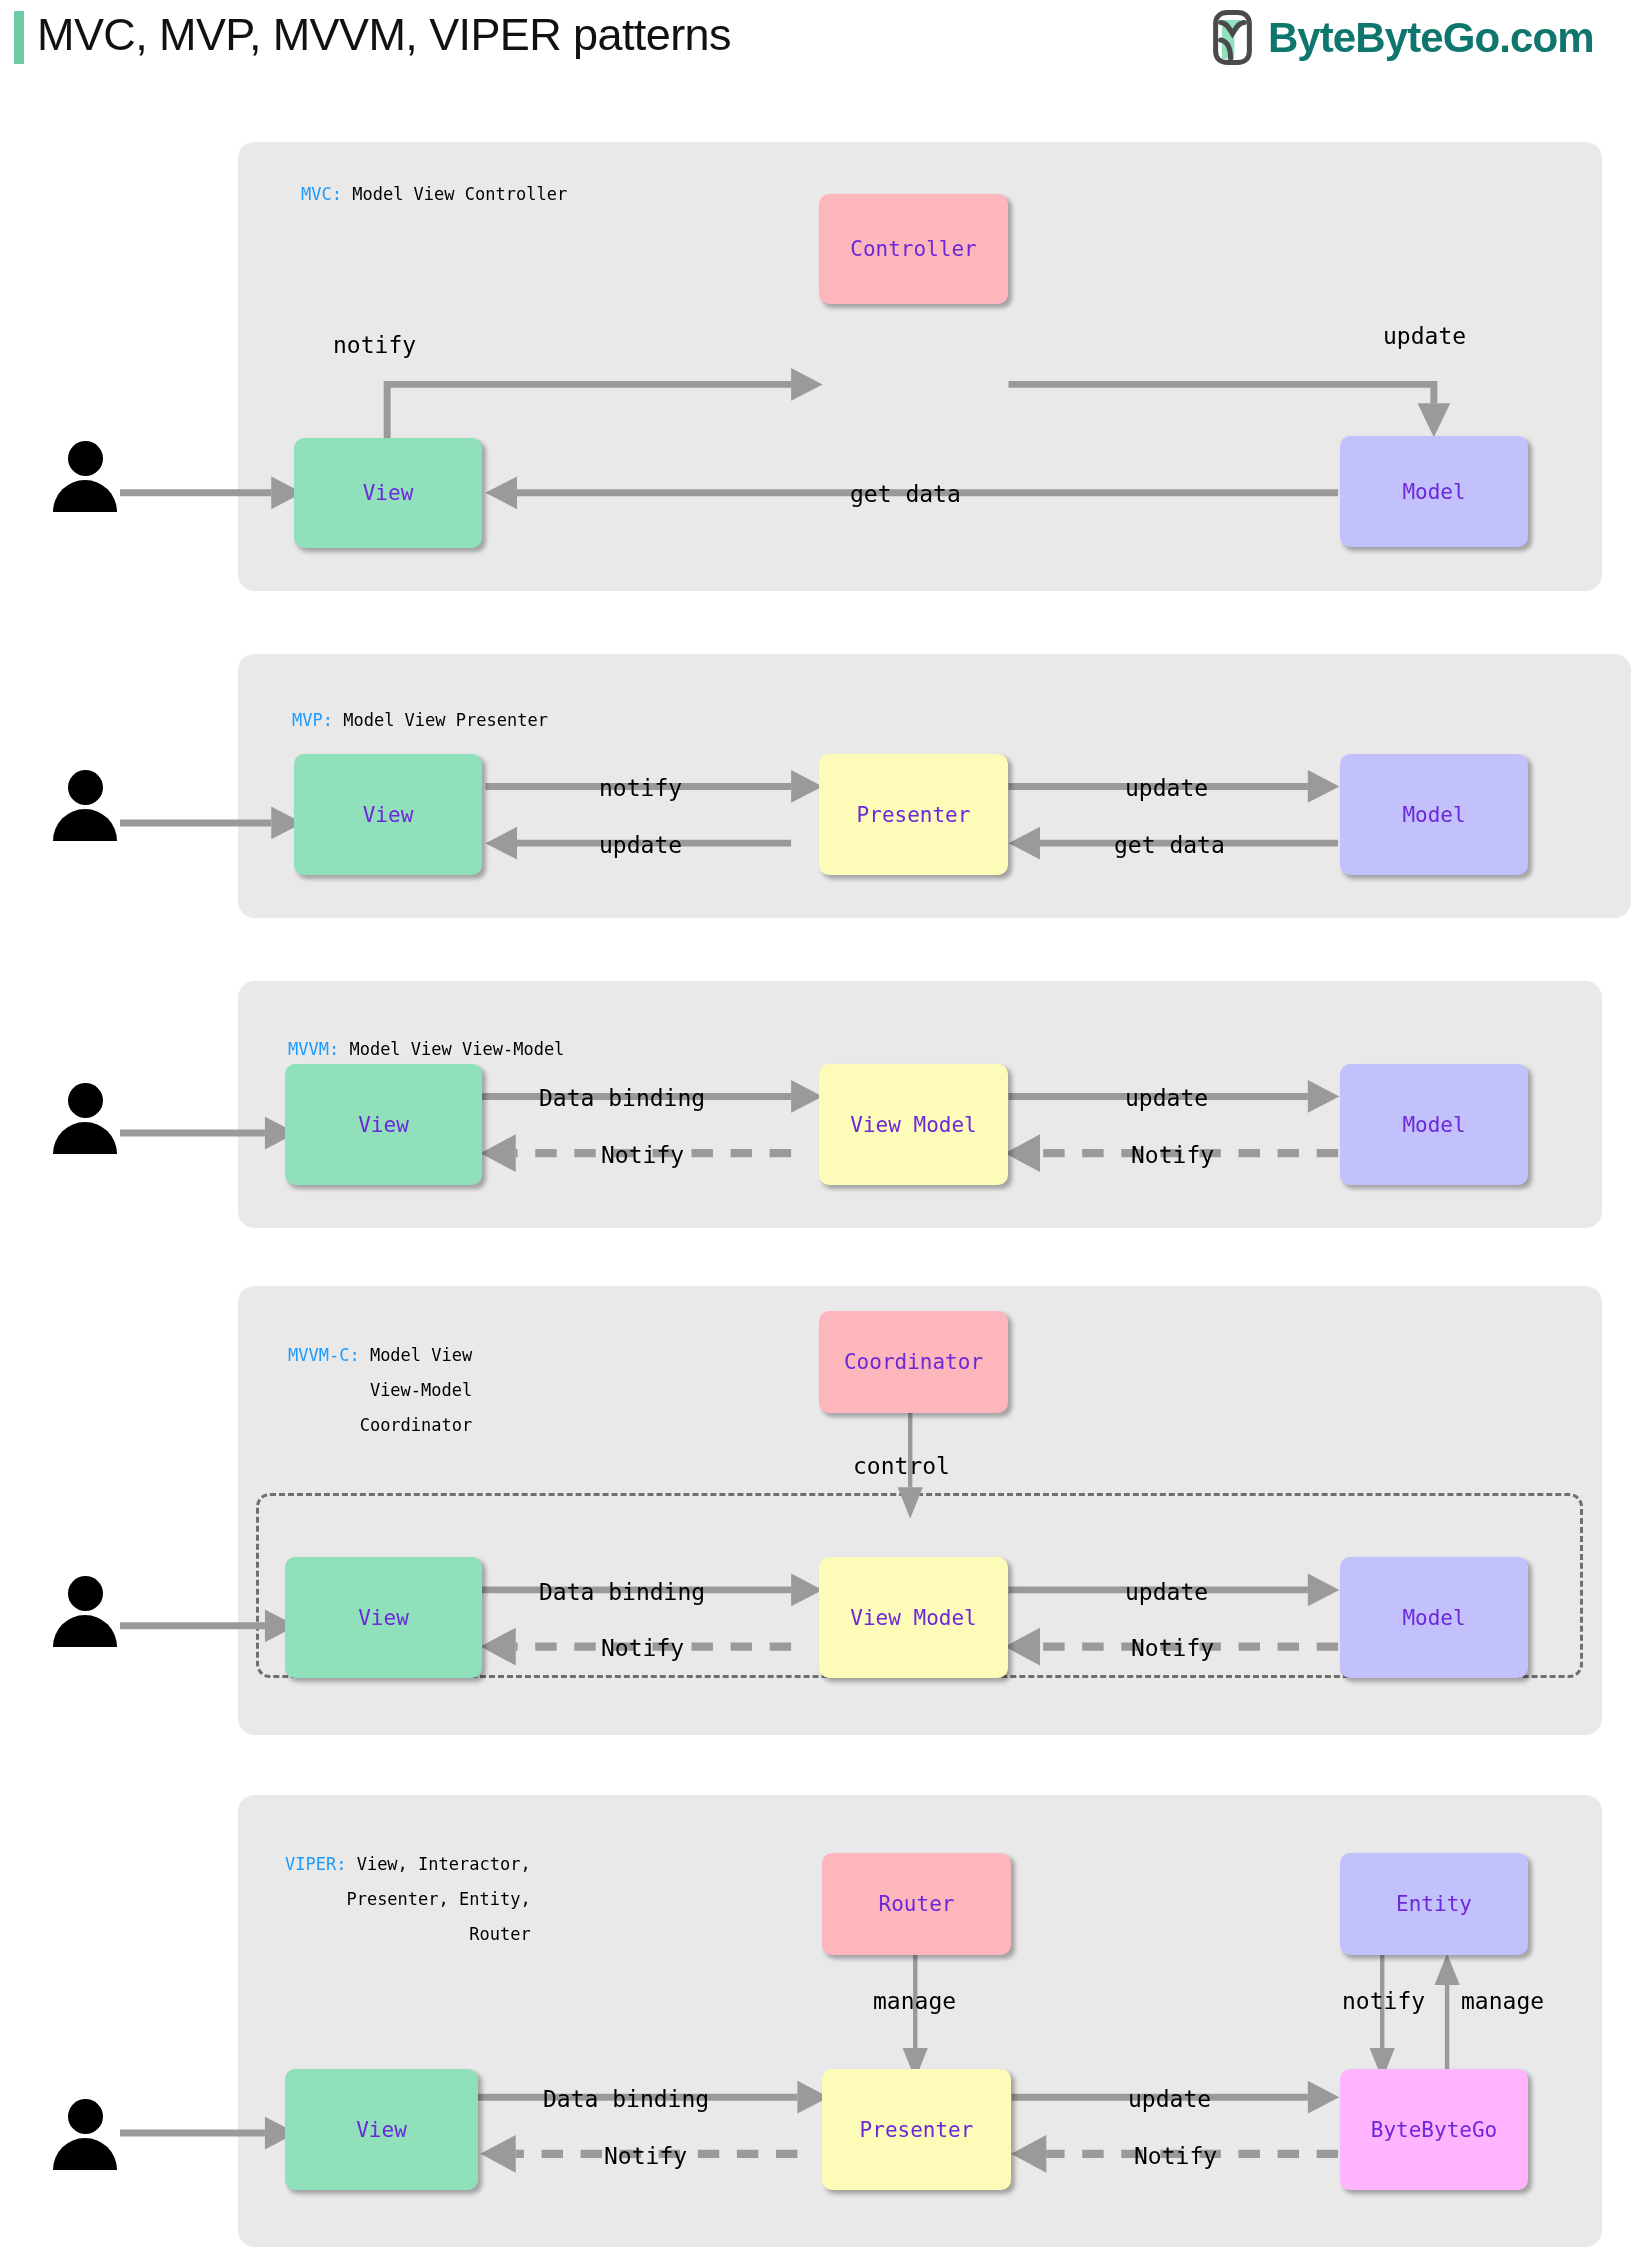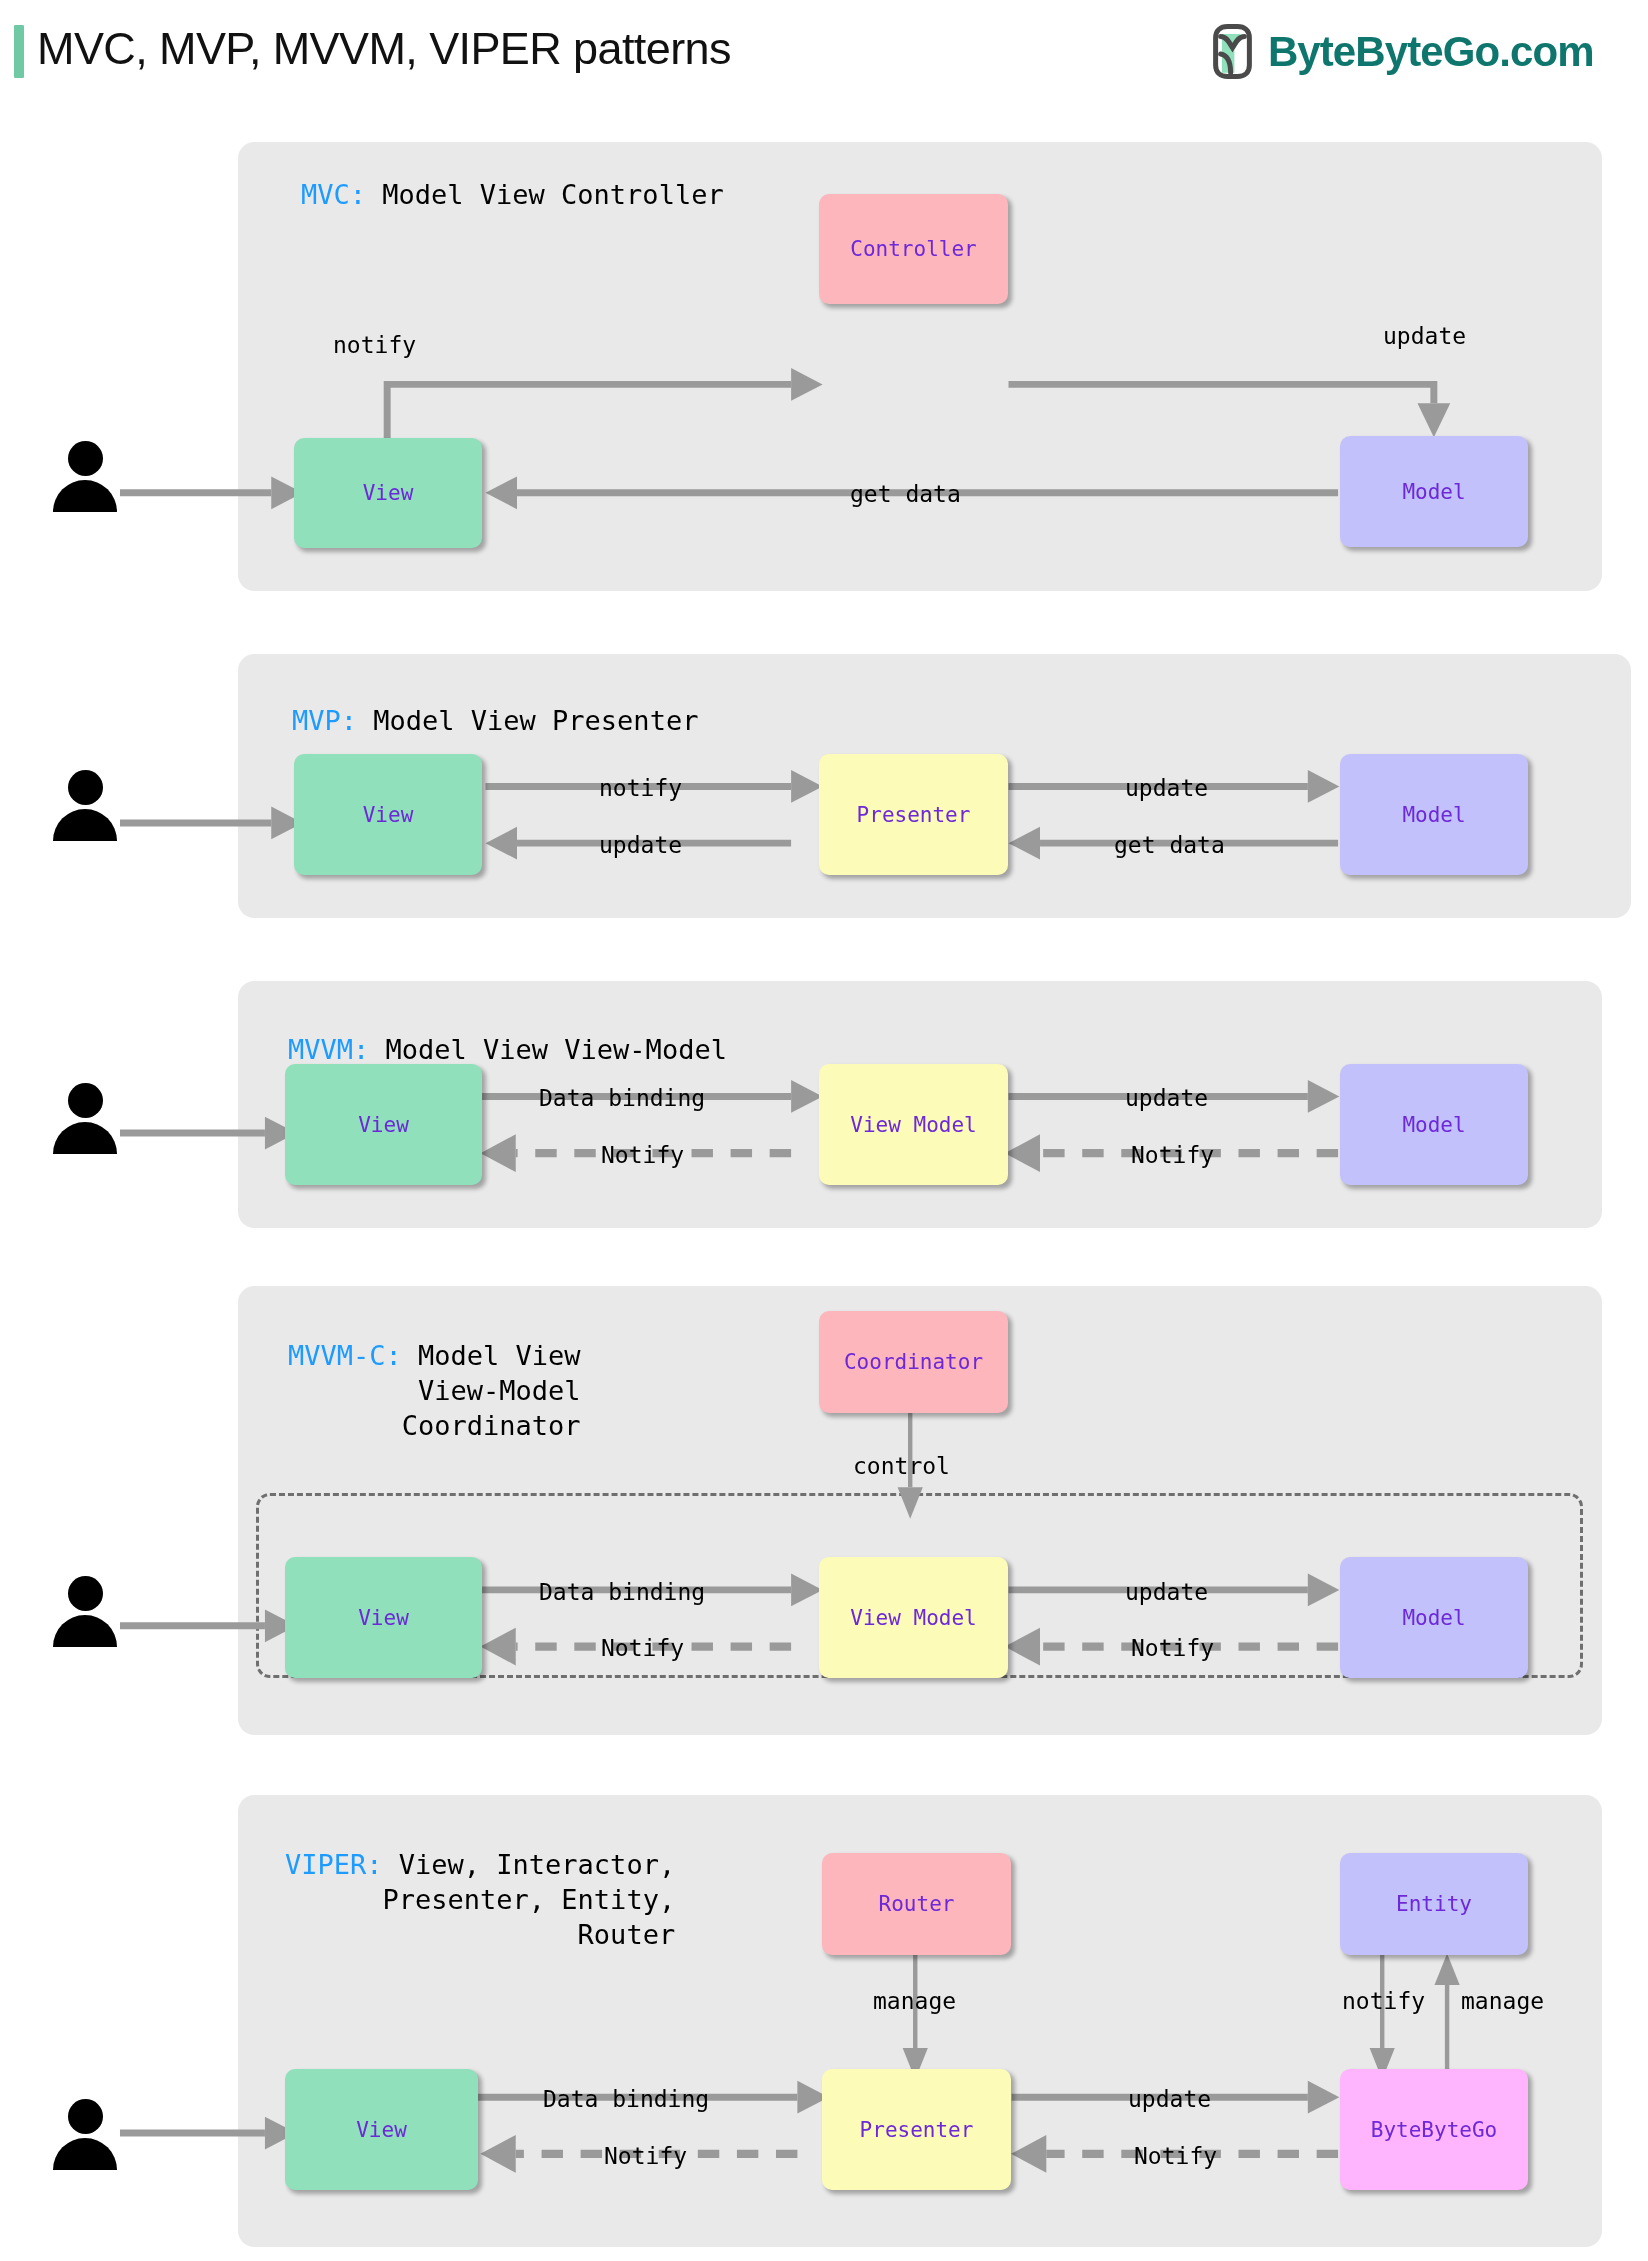--- a/index.html
+++ b/index.html
@@ -11,21 +11,21 @@
     width: 1649px;
     height: 2261px;
     position: relative;
     font-family: "DejaVu Sans Mono", "Liberation Mono", monospace;
     overflow: hidden;
   }
 
   
   #header {
     position: absolute;
-    left: 0; top: 14px;
+    left: 0; top: 0;
     width: 1600px; height: 76px;
   }
   #title-accent {
     position: absolute;
     left: 14px; top: 11.3px;
     width: 10px; height: 53px;
     background: #6ec9a4;
     border-radius: 1.3px;
   }
   #page-title {
@@ -64,21 +64,21 @@
     border-radius: 16.4px;
   }
   #panel-mvc    { top: 142px;  height: 449px; }
   #panel-mvp    { top: 654px; height: 264px; padding-left: 29px; }
   #panel-mvvm   { top: 981px; height: 247px; }
   #panel-mvvmc  { top: 1286px; height: 449px; }
   #panel-viper  { top: 1795px; height: 452px; }
 
   .panel-label {
     position: absolute;
-    font-size: 27px;
+    font-size: 17px;
     line-height: 35px;
     color: #000000;
     white-space: pre;
   }
   .panel-label .abbr { color: #1e9bff; }
   #label-mvc   { left: 63px; top: 35px; }
   #label-mvp   { left: 54px;  top: 49px; }
   #label-mvvm  { left: 50px;  top: 51px; }
   #label-mvvmc { left: 50px;  top: 52px; text-align: right; }
   #label-viper { left: 47px;  top: 52px; text-align: right; }

